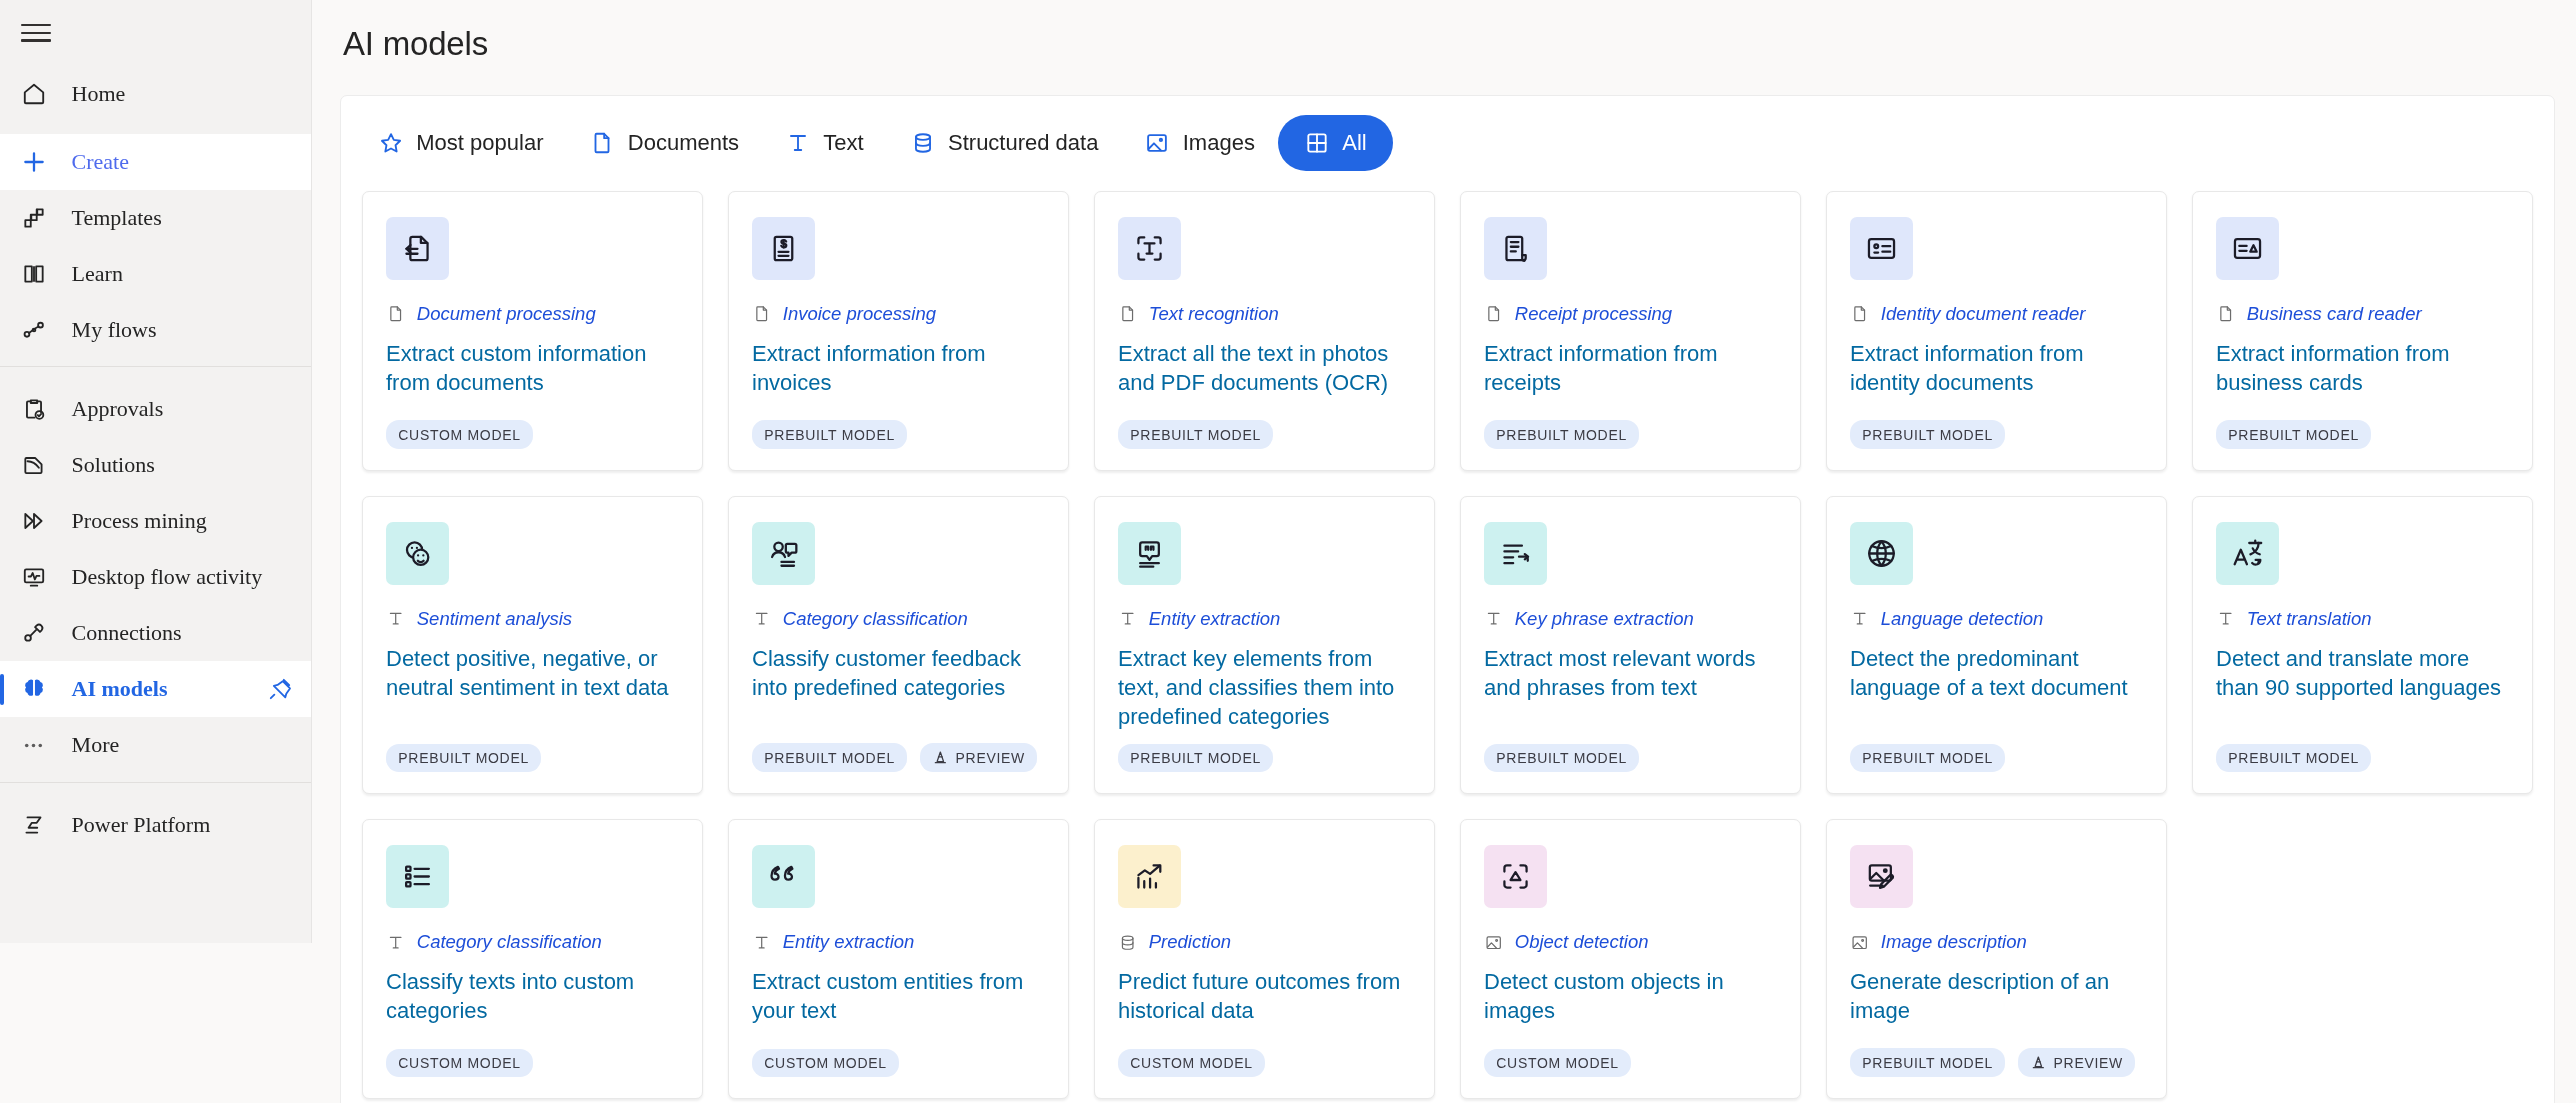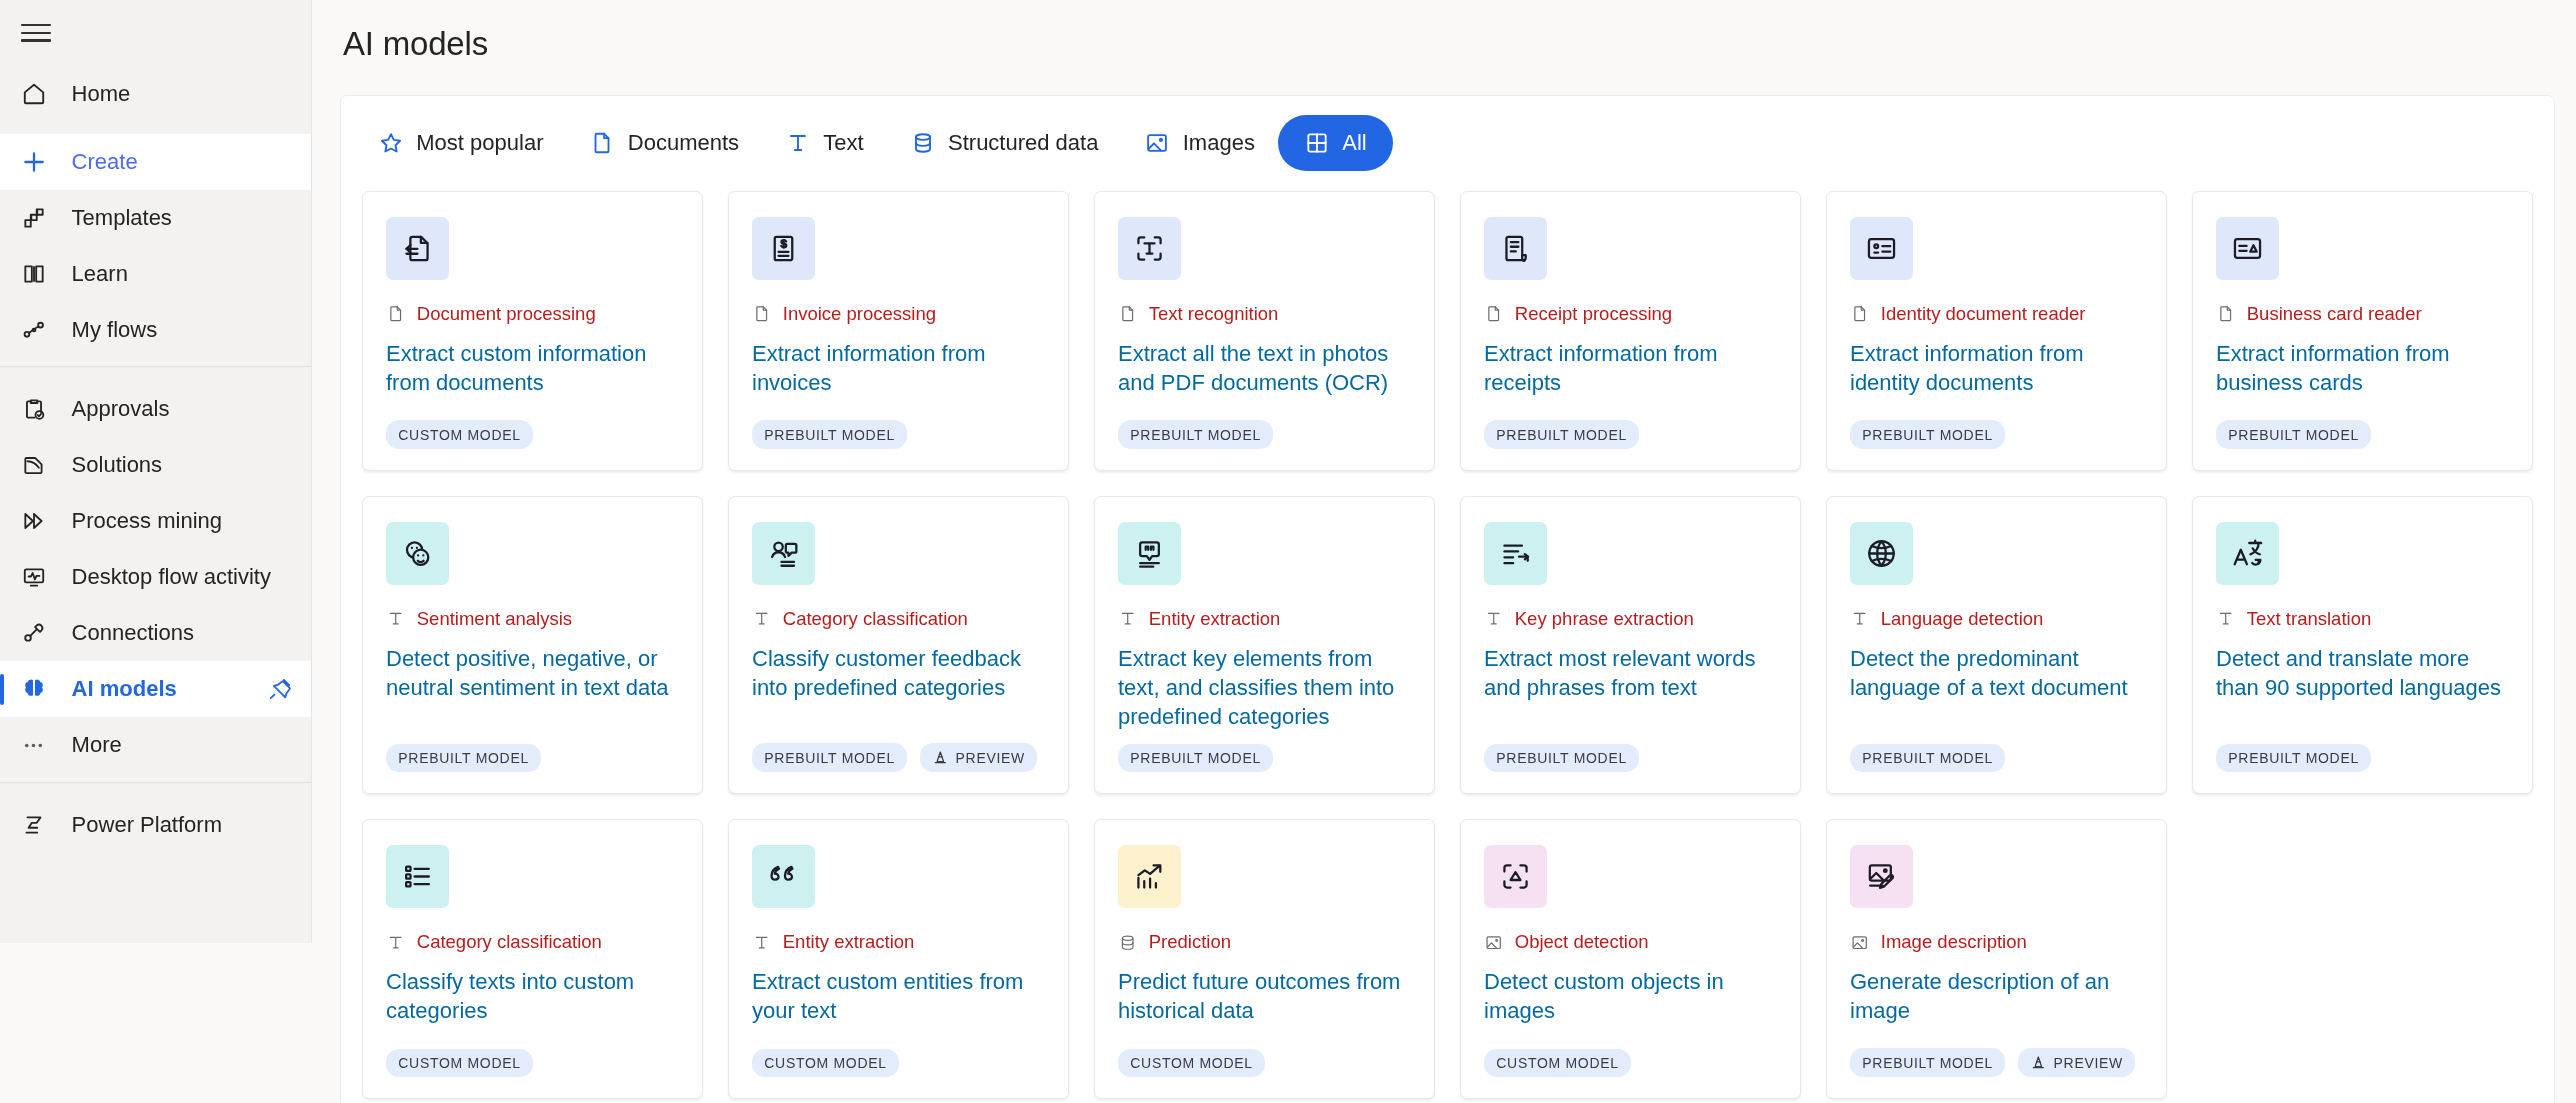--- a/index.html
+++ b/index.html
@@ -11,20 +11,21 @@
   }
   .app { display: flex; width: 2576px; height: 1103px; }
 
   
   .sidebar {
     width: 312px; flex: 0 0 312px; height: 943px;
     background: #f3f2f1;
     border-right: 0.9px solid #e6e5e4;
     display: flex; flex-direction: column;
     padding-top: 5.3px;
+    font-family: Liberation Serif, serif;
   }
   .hamburger {
     height: 55px; display: flex; align-items: center;
     padding-left: 21px; cursor: pointer;
   }
   .hamburger .bars { width: 30px; }
   .hamburger .bars span {
     display: block; height: 2.3px; background: #323130;
     border-radius: 0.9px; margin: 5.3px 0;
   }
@@ -108,22 +109,23 @@
     display: flex; flex-direction: column;
     cursor: pointer;
   }
   .card-icon {
     width: 63px; height: 63px; border-radius: 7px;
     display: flex; align-items: center; justify-content: center;
     margin-bottom: 23px;
   }
   .card-kicker {
     display: flex; align-items: center; gap: 11.4px;
-    font-size: 18.5px; color: #b91c1c; margin-bottom: 14px;
+    font-size: 18.5px; color: #1d4ed8; margin-bottom: 14px;
     white-space: nowrap;
+    font-style: italic;
   }
   .card-kicker .kico { display: flex; flex: 0 0 auto; }
   .card-title {
     font-size: 22px; font-weight: 400; color: #0369a1;
     line-height: 1.33; margin-bottom: 12.3px;
   }
   .card-badges {
     margin-top: auto; display: flex; gap: 12.3px; align-items: center;
     flex-wrap: wrap;
   }

